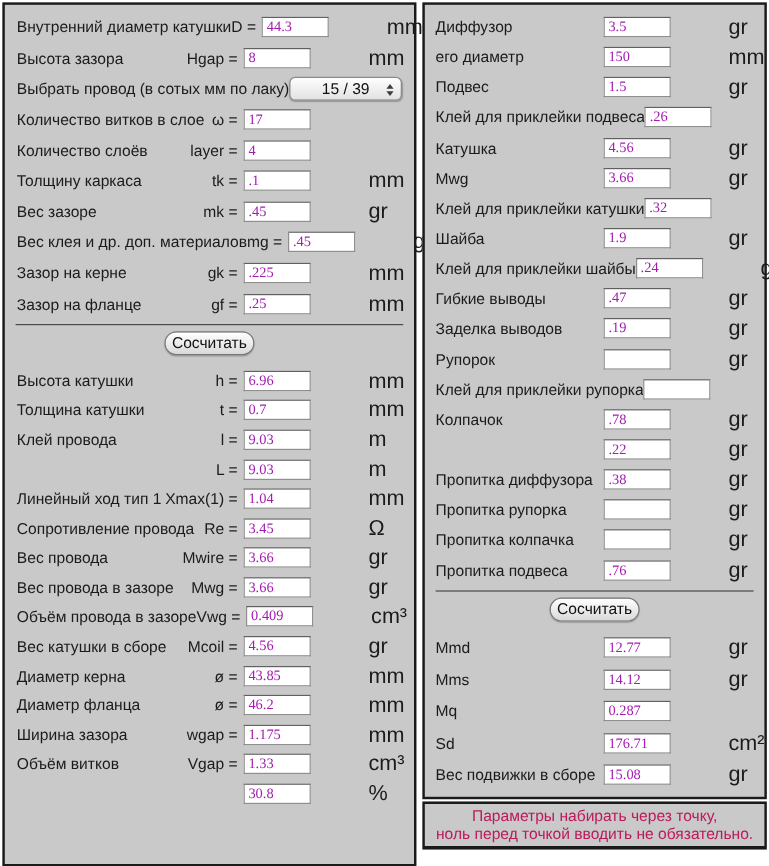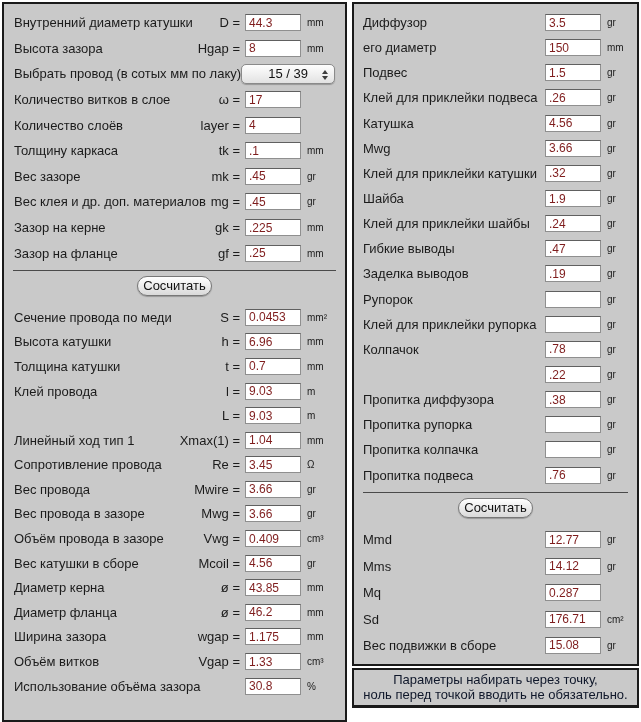--- a/index.html
+++ b/index.html
@@ -30,21 +30,21 @@
     padding: 6px 0 5px 0;
   }
   #note-box {
     box-sizing: border-box;
     margin-top: 2px;
     background: #c9c9c9;
     border: 2px solid #1a1a1a;
     border-bottom-width: 3px;
     text-align: center;
     font-size: 13px;
-    color: #0f172a;
+    color: #be185d;
     padding: 2px 1px 3px 1px;
     line-height: 15px;
   }
   .row {
     display: flex;
     align-items: center;
     height: 25.6px;
     padding: 0 8px 0 10px;
     white-space: nowrap;
   }
@@ -53,26 +53,26 @@
   #right-outputs .row { height: 26.4px; padding: 0 8px 0 9px; }
   .lbl { font-size: 13px; color: #1b1b1b; }
   .sym { margin-left: auto; font-size: 13px; color: #1b1b1b; padding-right: 5px; }
   .pushr { margin-left: auto; }
   input.val {
     box-sizing: border-box;
     width: 56px; height: 17px;
     border: 1px solid #8f8f8f;
     border-top-color: #606060;
     background: #ffffff;
-    font-family: Liberation Sans, sans-serif;
+    font-family: Liberation Serif, serif;
     font-size: 12px;
-    color: #7f1d1d;
+    color: #a21caf;
     padding: 1px 3px;
   }
-  .unit { width: 30px; font-size: 10px; color: #1b1b1b; padding-left: 6px; }
+  .unit { width: 30px; font-size: 18px; color: #1b1b1b; padding-left: 6px; margin-left: 42px; }
   #right-inputs .unit, #right-outputs .unit { width: 22px; padding-left: 6px; }
   .sep {
     border: 0;
     border-top: 1px solid #4a4a4a;
     margin: 4px 9px 3px 9px;
   }
   button.calc {
     display: block;
     margin: 5px auto 9px auto;
     height: 20px;
@@ -202,26 +202,20 @@
     <input class="val" type="text" value=".25" style="">
     <span class="unit">mm</span>
   </div>
 </div>
 
   <hr class="sep">
 
   <button class="calc">Сосчитать</button>
 
   <div id="left-outputs">
-  <div class="row">
-    <span class="lbl">Сечение провода по меди</span>
-    <span class="sym">S =</span>
-    <input class="val" type="text" value="0.0453" style="">
-    <span class="unit">mm²</span>
-  </div>
 
   <div class="row">
     <span class="lbl">Высота катушки</span>
     <span class="sym">h =</span>
     <input class="val" type="text" value="6.96" style="">
     <span class="unit">mm</span>
   </div>
 
   <div class="row">
     <span class="lbl">Толщина катушки</span>
@@ -307,21 +301,20 @@
   </div>
 
   <div class="row">
     <span class="lbl">Объём витков</span>
     <span class="sym">Vgap =</span>
     <input class="val" type="text" value="1.33" style="">
     <span class="unit">cm³</span>
   </div>
 
   <div class="row">
-    <span class="lbl">Использование объёма зазора</span>
     <span class="sym"></span>
     <input class="val" type="text" value="30.8" style="">
     <span class="unit">%</span>
   </div>
 </div>
 </div>
 
 <div id="right-wrap">
   <div id="right-panel">
     <div id="right-inputs">

